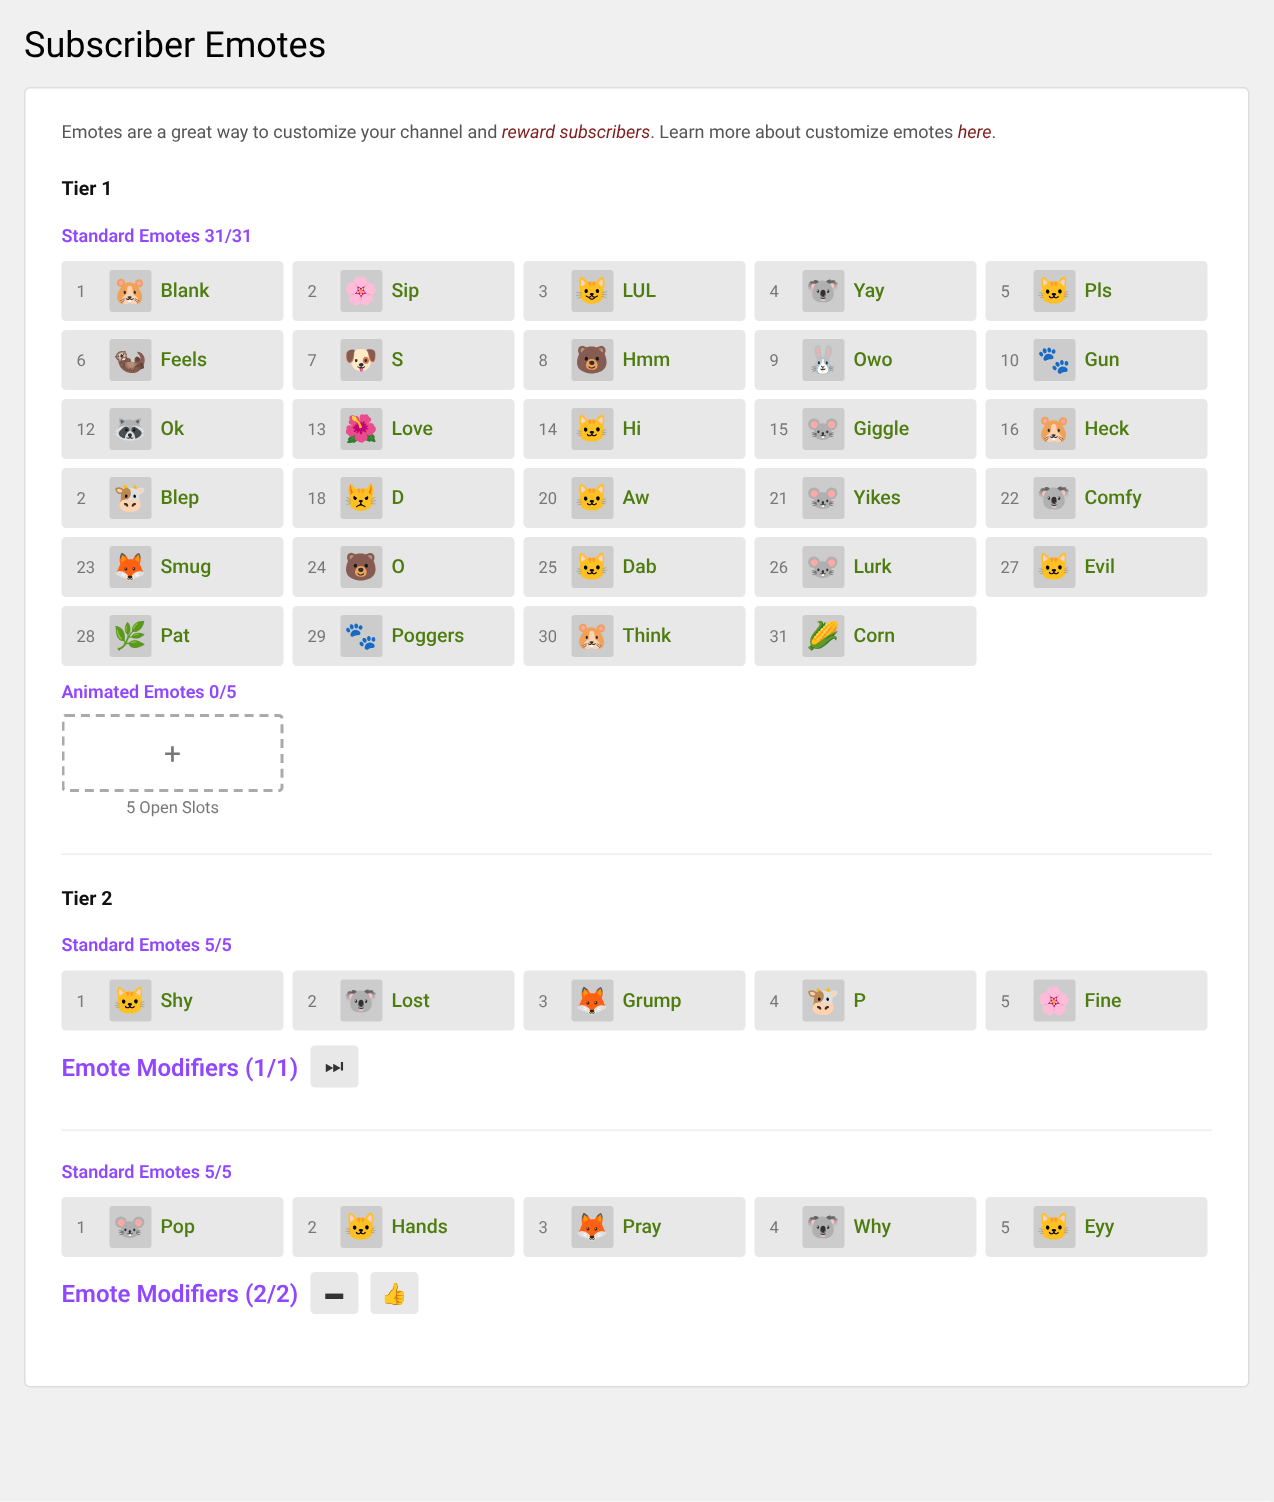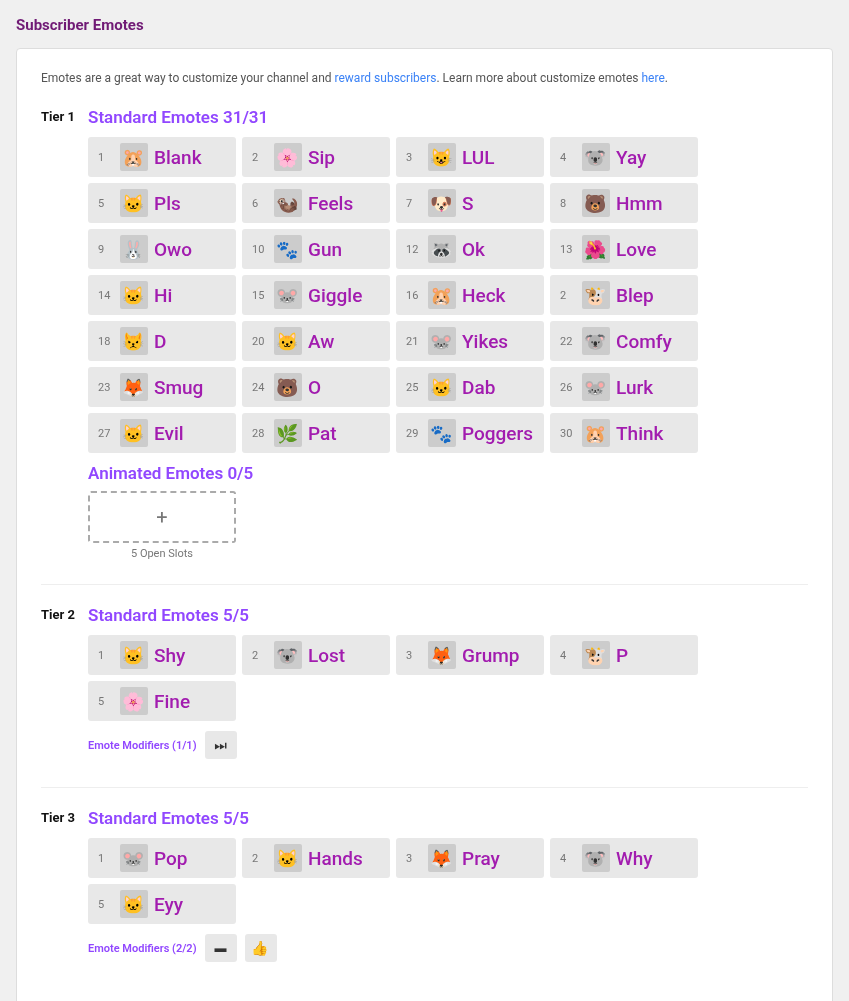--- a/index.html
+++ b/index.html
@@ -8,58 +8,60 @@
       background: #f0f0f0;
       font-size: 13px;
       color: #333;
     }
     .page-wrapper {
       max-width: 849px;
       margin: 0 auto;
       padding: 16px;
     }
     .page-title {
-      font-size: 15px;
-      font-weight: 700;
+      font-size: 24px;
+      font-weight: 400;
       margin-bottom: 14px;
-      color: #701a75;
+      color: #000000;
     }
     .main-card {
       background: #fff;
       border: 1px solid #ddd;
       border-radius: 4px;
       padding: 20px 24px;
     }
     .info-bar {
       font-size: 12px;
       color: #555;
       margin-bottom: 20px;
       line-height: 1.5;
     }
     .info-bar a {
-      color: #3b82f6;
+      color: #7f1d1d;
       text-decoration: none;
+      font-style: italic;
     }
     .tier-section {
       display: flex;
-      gap: 1px;
+      gap: 16px;
       margin-bottom: 24px;
+      flex-direction: column;
     }
     .tier-label {
       font-weight: 700;
       font-size: 13px;
       color: #111;
       min-width: 46px;
       padding-top: 2px;
     }
     .tier-content {
       flex: 1;
     }
     .section-heading {
-      font-size: 17px;
+      font-size: 12px;
       color: #9147ff;
       font-weight: 600;
       margin-bottom: 10px;
     }
     .emotes-grid {
       display: flex;
       flex-wrap: wrap;
       gap: 6px;
       margin-bottom: 10px;
     }
@@ -84,22 +86,22 @@
       height: 28px;
       background: #ccc;
       border-radius: 2px;
       display: flex;
       align-items: center;
       justify-content: center;
       font-size: 18px;
       flex-shrink: 0;
     }
     .emote-name {
-      font-size: 19px;
-      color: #a21caf;
+      font-size: 13px;
+      color: #4d7c0f;
       font-weight: 500;
     }
     .animated-section {
       margin-bottom: 8px;
     }
     .add-slot-box {
       width: 148px;
       height: 52px;
       border: 2px dashed #aaa;
       background: transparent;
@@ -120,21 +122,21 @@
       width: 148px;
     }
     .emote-modifiers-row {
       display: flex;
       align-items: center;
       gap: 8px;
       margin-top: 8px;
       margin-bottom: 4px;
     }
     .emote-modifiers-label {
-      font-size: 11px;
+      font-size: 16px;
       color: #9147ff;
       font-weight: 600;
     }
     .modifier-icon {
       width: 32px;
       height: 28px;
       background: #e8e8e8;
       border-radius: 3px;
       display: flex;
       align-items: center;
@@ -298,20 +300,25 @@
             <div class="emote-card">
         <span class="emote-number">29</span>
         <div class="emote-img">🐾</div>
         <span class="emote-name">Poggers</span>
       </div>
             <div class="emote-card">
         <span class="emote-number">30</span>
         <div class="emote-img">🐹</div>
         <span class="emote-name">Think</span>
       </div>
+            <div class="emote-card">
+        <span class="emote-number">31</span>
+        <div class="emote-img">🌽</div>
+        <span class="emote-name">Corn</span>
+      </div>
           </div>
 
         <div class="section-heading animated-section">Animated Emotes 0/5</div>
         <div class="add-slot-box">
           <span>+</span>
         </div>
         <div class="open-slots-label">5 Open Slots</div>
       </div>
     </div>
 
@@ -351,21 +358,20 @@
         <div class="emote-modifiers-row">
           <div class="emote-modifiers-label">Emote Modifiers (1/1)</div>
           <div class="modifier-icon">⏭</div>
         </div>
       </div>
     </div>
 
     <hr class="divider">
 
     <div class="tier-section">
-      <div class="tier-label">Tier 3</div>
       <div class="tier-content">
         <div class="section-heading">Standard Emotes 5/5</div>
         <div class="emotes-grid" id="tier3-grid">
             <div class="emote-card">
         <span class="emote-number">1</span>
         <div class="emote-img">🐭</div>
         <span class="emote-name">Pop</span>
       </div>
             <div class="emote-card">
         <span class="emote-number">2</span>

